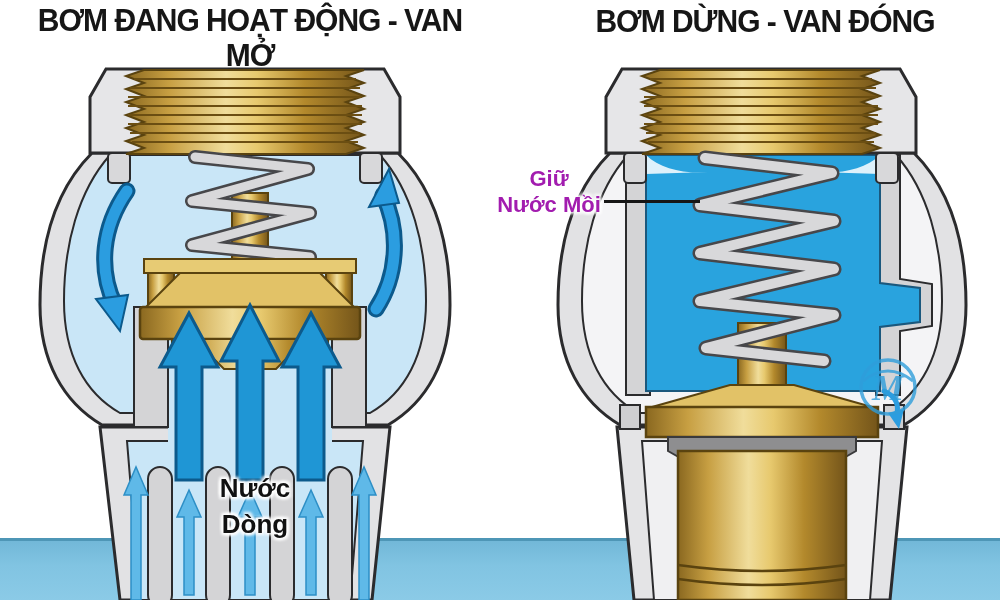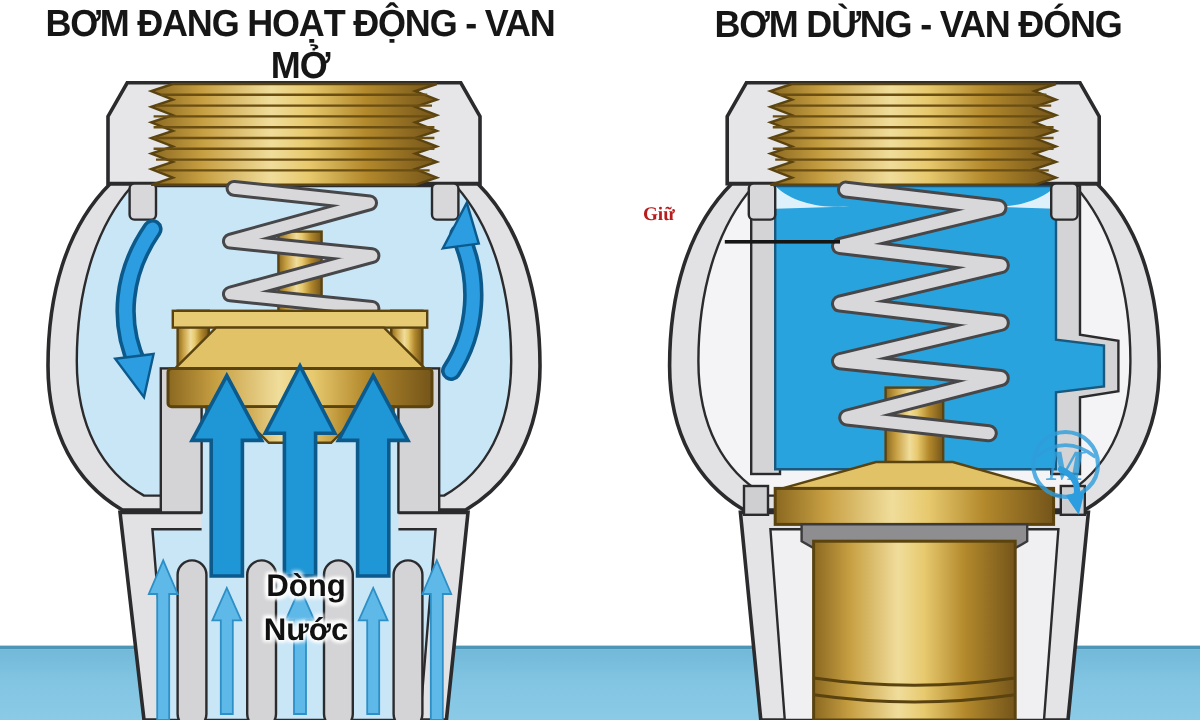--- a/index.html
+++ b/index.html
@@ -15,21 +15,21 @@
   .title{position:absolute;top:4px;z-index:5;text-align:center;
          font-size:30px;font-weight:bold;letter-spacing:-1px;color:#161616;
          transform:scaleY(1.05);}
   #title-left{left:10px;width:480px;}
   #title-right{left:555px;width:420px;}
   .halo{text-shadow:0 0 3px #fff,0 0 5px #fff,2px 2px 3px #fff,-2px -2px 3px #fff,
         2px -2px 3px #fff,-2px 2px 3px #fff;}
   .flow-label{position:absolute;left:195px;top:470px;width:120px;z-index:5;
         text-align:center;font-size:26px;font-weight:bold;line-height:36px;color:#111;}
   .primed-label{position:absolute;left:486px;top:166px;width:126px;z-index:5;
-        text-align:center;font-size:16px;font-weight:bold;line-height:26px;color:#b91c1c;font-family:Liberation Serif, serif;}
+        text-align:center;font-size:22px;font-weight:bold;line-height:26px;color:#a21caf;}
   .pointer-line{position:absolute;left:604px;top:200px;width:96px;height:3px;
         background:#161616;z-index:5;}
   .lbl-line{display:block;}
 </style>
 </head>
 <body>
 
 <div class="scene">
 
   <div class="pool"></div>
@@ -186,22 +186,23 @@
       <circle cx="408" cy="332" r="27" fill="none" stroke="#2f9edb" stroke-width="3.5"></circle>
       <path d="M383,326 Q408,306 433,326" fill="none" stroke="#2f9edb" stroke-width="3"></path>
       <text x="408" y="345" text-anchor="middle" font-size="36" font-weight="bold" font-style="italic" fill="#2f9edb" font-family="Liberation Serif, serif">M</text>
     </g>
   </svg>
 
   <div class="title" id="title-left">BƠM ĐANG HOẠT ĐỘNG - VAN MỞ</div>
   <div class="title" id="title-right">BƠM DỪNG - VAN ĐÓNG</div>
 
   <div class="flow-label halo">
+    <span class="lbl-line">Nước</span>
     <span class="lbl-line">Dòng</span>
-    <span class="lbl-line">Nước</span>
   </div>
 
   <div class="primed-label halo">
     <span class="lbl-line">Giữ</span>
+    <span class="lbl-line">Nước Mồi</span>
   </div>
   <div class="pointer-line"></div>
 
 </div>
 
 </body></html>

